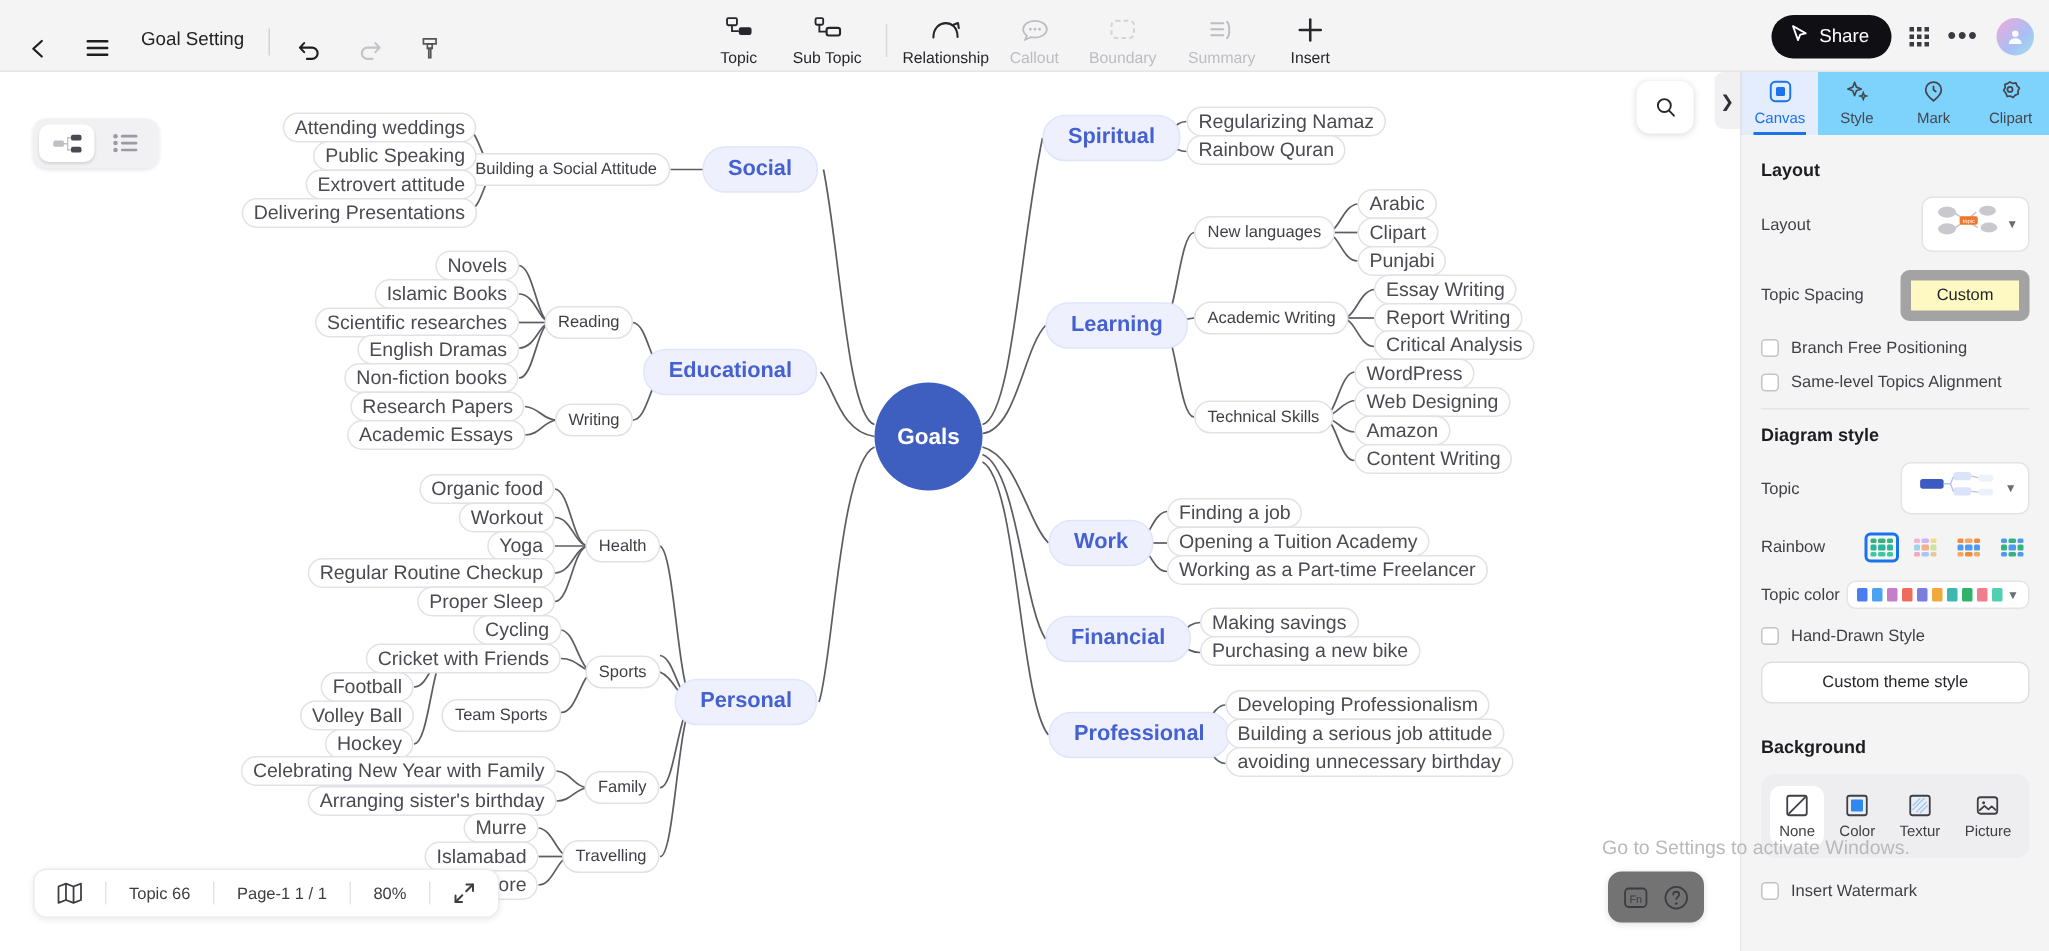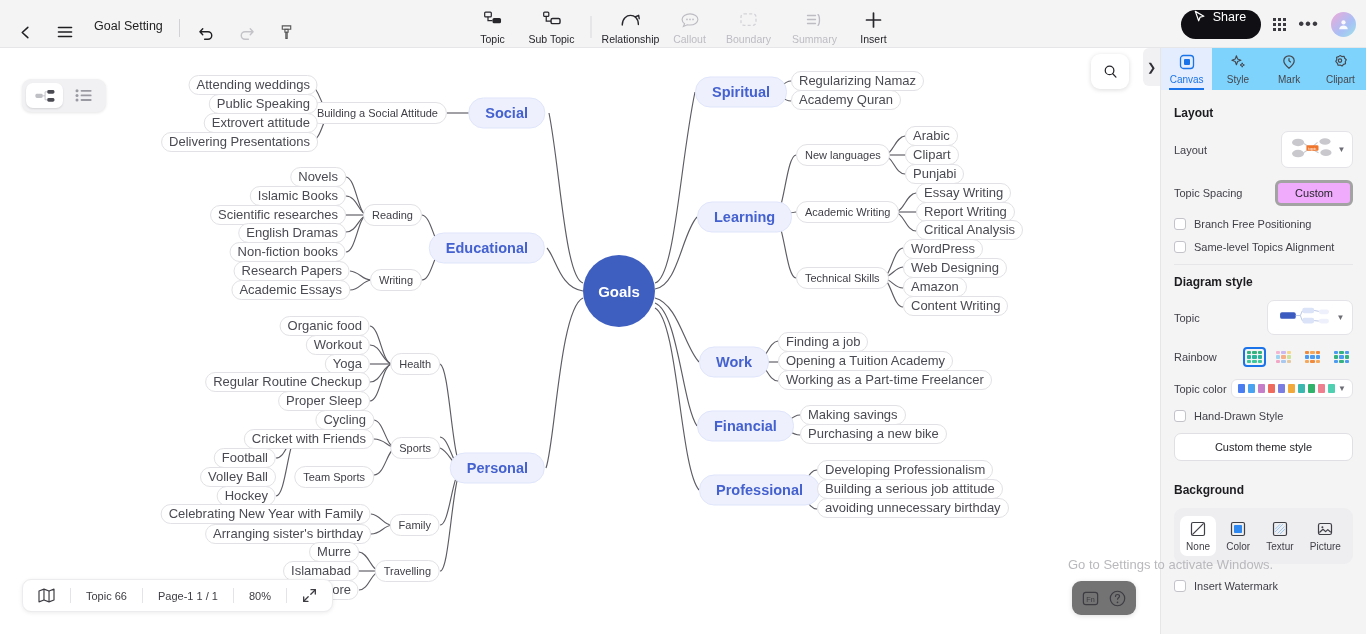--- a/index.html
+++ b/index.html
@@ -38,21 +38,21 @@
   .tool .ti { height: 20px; display: flex; align-items: center; justify-content: center; }
   .tool .tl { font-size: 10.5px; margin-top: 3px; white-space: nowrap; }
   .tool.disabled { color: #bcbcc2; cursor: default; }
   .tb-sep { width: 1px; height: 22px; background: #d8d8dc; margin: 0 6px 10px 6px; }
 
   .tb-right {
     position: absolute; right: 10px; top: 0; height: 48px;
     display: flex; align-items: center; gap: 12px;
   }
   .share-btn {
-    display: flex; gap: 7px;
+    display: flex; align-items: center; gap: 7px;
     background: #101014; color: #fff; border-radius: 16px;
     height: 29px; padding: 0 15px 0 12px; font-size: 12.5px; cursor: pointer;
   }
   .grid-ico { display: grid; grid-template-columns: repeat(3,3px); grid-gap: 2px; cursor: pointer; }
   .grid-ico i { width: 3px; height: 3px; background: #3a3a40; display: block; }
   .dots { font-size: 17px; color: #3a3a40; cursor: pointer; letter-spacing: 1px; line-height: 10px; }
   .avatar {
     width: 25px; height: 25px; border-radius: 50%; cursor: pointer;
     background: linear-gradient(135deg,#f0a8d8,#a8c0f5 60%,#9ee3e8);
     display: flex; align-items: center; justify-content: center;
@@ -146,21 +146,21 @@
   .sec-title { font-size: 12px; font-weight: bold; color: #1d1d21; margin: 6px 0 11px; }
   .row { display: flex; align-items: center; justify-content: space-between; margin-bottom: 12px; }
   .row-lbl { font-size: 11px; color: #3f3f46; }
   .layout-box {
     width: 72px; height: 37px; background: #fff; border: 1px solid #e4e4e8;
     border-radius: 7px; display: flex; align-items: center; justify-content: center;
     gap: 3px; cursor: pointer;
   }
   .chev { font-size: 8px; color: #6c6c75; }
   .custom-btn {
-    background: #f0abfc; border: 3px solid #a3a3a3; border-radius: 6px;
+    background: #fef9c3; border: 7px solid #a3a3a3; border-radius: 6px;
     font-size: 11px; color: #25252a; padding: 4px 17px; cursor: pointer;
   }
   .cbrow { display: flex; align-items: center; gap: 8px; margin-bottom: 11px; cursor: pointer; }
   .cbox { width: 12px; height: 12px; border: 1px solid #c3c3ca; border-radius: 3px; background: #fff; }
   .cb-lbl { font-size: 11px; color: #3f3f46; }
   .hr { height: 1px; background: #e6e6e9; margin: 6px 0 10px; }
   .topic-box {
     width: 86px; height: 35px; background: #fff; border: 1px solid #e4e4e8;
     border-radius: 7px; display: flex; align-items: center; justify-content: center;
     gap: 3px; cursor: pointer;
@@ -589,21 +589,21 @@
       <div class="leaf">Lahore</div>
     </div>
 
     <div class="node r-node" style="left:695px; top:44px;">
       <div class="main-topic">Spiritual</div>
     </div>
     <div class="node r-node" style="left:791px; top:33px;">
       <div class="leaf">Regularizing Namaz</div>
     </div>
     <div class="node r-node" style="left:791px; top:52px;">
-      <div class="leaf">Academy Quran</div>
+      <div class="leaf">Rainbow Quran</div>
     </div>
 
     <div class="node r-node" style="left:697px; top:169px;">
       <div class="main-topic">Learning</div>
     </div>
     <div class="node r-node" style="left:796px; top:107px;">
       <div class="sub">New languages</div>
     </div>
     <div class="node r-node" style="left:905px; top:88px;">
       <div class="leaf">Arabic</div>

